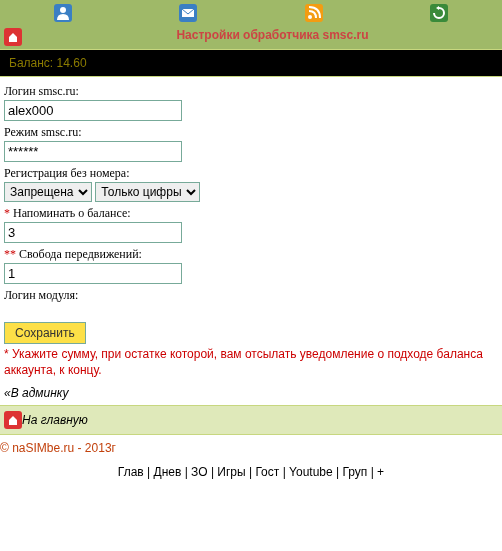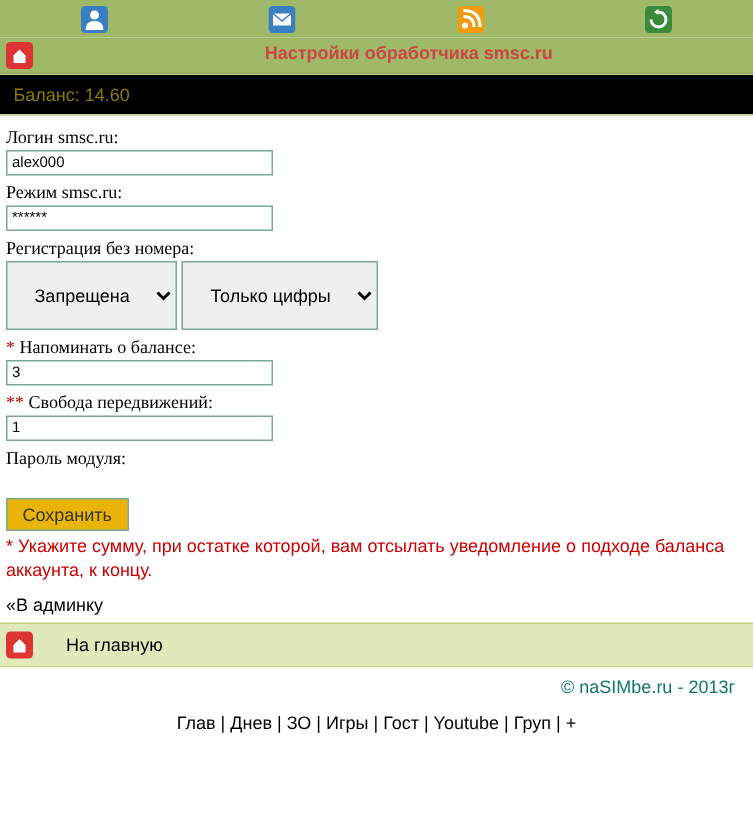--- a/index.html
+++ b/index.html
@@ -5,29 +5,29 @@
 * { box-sizing: border-box; margin: 0; padding: 0; }
 body { font-family: Verdana, Arial, sans-serif; font-size: 12px; background: #fff; width: 502px; }
 .topbar { background: #9fb968; height: 25px; display: flex; justify-content: space-around; align-items: center; }
 .top-icon { width: 20px; height: 20px; display: flex; align-items: center; justify-content: center; border-radius: 3px; }
 .titlebar { background: #9fb968; display: flex; padding: 3px 4px; gap: 25px; }
 .home-icon-box { width: 18px; height: 18px; background: #d33; border-radius: 3px; display: flex; align-items: center; justify-content: center; }
 .title-text { flex: 1; text-align: center; color: #c44; font-size: 12px; font-weight: bold; }
 .balance-bar { background: #000000; padding: 6px 9px; font-weight: normal; color: #8a7a00; border-top: 1px solid #c7d77f; border-bottom: 1px solid #c7d77f; }
 .form-area { padding: 3px 4px; background: #fff; }
 .lbl { color: #000; margin-top: 4px; display: block; font-family: Liberation Serif, serif; }
-.inp { border: 1px solid #7a9; padding: 2px 3px; font-size: 10px; width: 178px; margin-top: 1px; font-family: Arial; }
-select.inp { width: auto; padding: 14px; font-size: 12px; }
+.inp { border: 1px solid #7a9; padding: 2px 3px; font-size: 13px; width: 178px; margin-top: 1px; font-family: Arial; }
+select.inp { width: auto; padding: 1px; font-size: 12px; }
 .star { color: #c00; }
-.save-btn { margin-top: 5px; padding: 3px 10px; border: 1px solid #7a9; background: #eab308; color: #333; font-size: 12px; cursor: pointer; }
+.save-btn { margin-top: 5px; padding: 3px 10px; border: 1px solid #7a9; background: #fde047; color: #333; font-size: 12px; cursor: pointer; }
 .note1 { color: #c00; margin-top: 2px; line-height: 1.35; }
 .note2 { color: #c00; margin-top: 2px; line-height: 1.35; }
-.link-row { padding: 5px 4px; color: #000; }
-.link-row.home { background: #dfe9ba; border-top: 1px solid #c7d77f; border-bottom: 1px solid #c7d77f; display: flex; align-items: center; gap: 22px; }
-.footer-1 { text-align: right; padding: 6px 12px; color: #0f766e; background: #fff; }
+.link-row { padding: 5px 4px; color: #000; font-style: italic; }
+.link-row.home { background: #dfe9ba; border-top: 1px solid #c7d77f; border-bottom: 1px solid #c7d77f; display: flex; align-items: center; gap: 0; }
+.footer-1 { text-align: left; padding: 6px 0; color: #c2410c; background: #fff; }
 .footer-2 { text-align: center; padding: 4px 0; color: #333; }
 .footer-2 .nav { color: #000; }
 svg { display: block; }
 </style>
 </head>
 <body>
 
 <div class="topbar">
   <span class="top-icon">
     <svg width="18" height="18">
@@ -82,21 +82,21 @@
   <select class="inp"><option>Запрещена</option></select>
 
   <select class="inp"><option>Только цифры</option></select>
 
   <span class="lbl"><span class="star">*</span><span> Напоминать о балансе:</span></span>
   <input class="inp" type="text" value="3" style="">
 
   <span class="lbl"><span class="star">**</span><span> Свобода передвижений:</span></span>
   <input class="inp" type="text" value="1" style="">
 
-  <span class="lbl">Пароль модуля:</span>
+  <span class="lbl">Логин модуля:</span>
 
   <br>
   <button class="save-btn">Сохранить</button>
 
   <div class="note1">* Укажите сумму, при остатке которой, вам отсылать уведомление о подходе баланса аккаунта, к концу.</div>
 </div>
 
 <div class="link-row">«В админку</div>
 
 <div class="link-row home">

